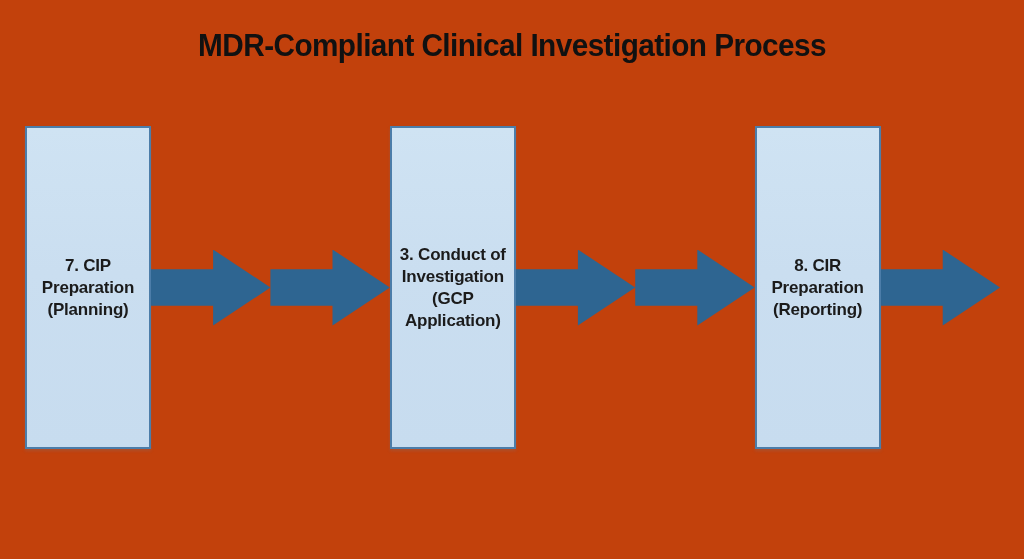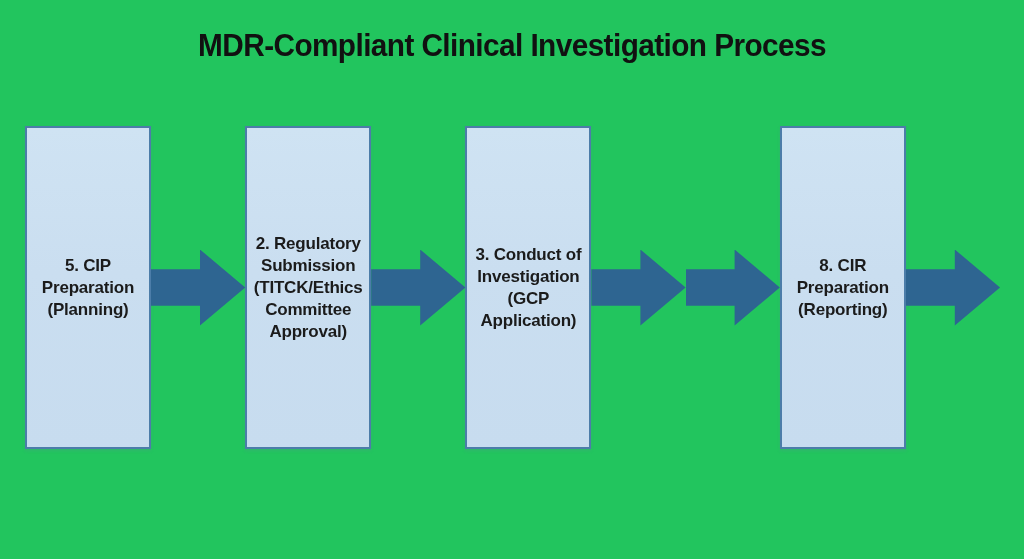--- a/index.html
+++ b/index.html
@@ -4,21 +4,21 @@
 <style>
   html, body {
     margin: 0;
     padding: 0;
     background: #e8e8e8;
   }
   .canvas {
     position: relative;
     width: 1024px;
     height: 559px;
-    background: #22c55e;
+    background: #c2410c;
     overflow: hidden;
     font-family: "Liberation Sans", "DejaVu Sans", sans-serif;
   }
   .title {
     position: absolute;
     top: 28px;
     left: 0;
     width: 100%;
     text-align: center;
     font-size: 31px;
@@ -76,36 +76,29 @@
 </head>
 <body>
 
 <div class="canvas">
 
   <div class="title">MDR-Compliant Clinical Investigation Process</div>
 
   <div class="flow-row">
 
     <div class="step-box">
-      <span class="step-label">5. CIP
+      <span class="step-label">7. CIP
 Preparation
 (Planning)</span>
     </div>
 
     <div class="arrow-wrap">
       <div class="arrow-right"></div>
     </div>
 
-    <div class="step-box">
-      <span class="step-label">2. Regulatory
-Submission
-(TITCK/Ethics
-Committee
-Approval)</span>
-    </div>
 
     <div class="arrow-wrap">
       <div class="arrow-right"></div>
     </div>
 
     <div class="step-box">
       <span class="step-label">3. Conduct of
 Investigation
 (GCP
 Application)</span>

